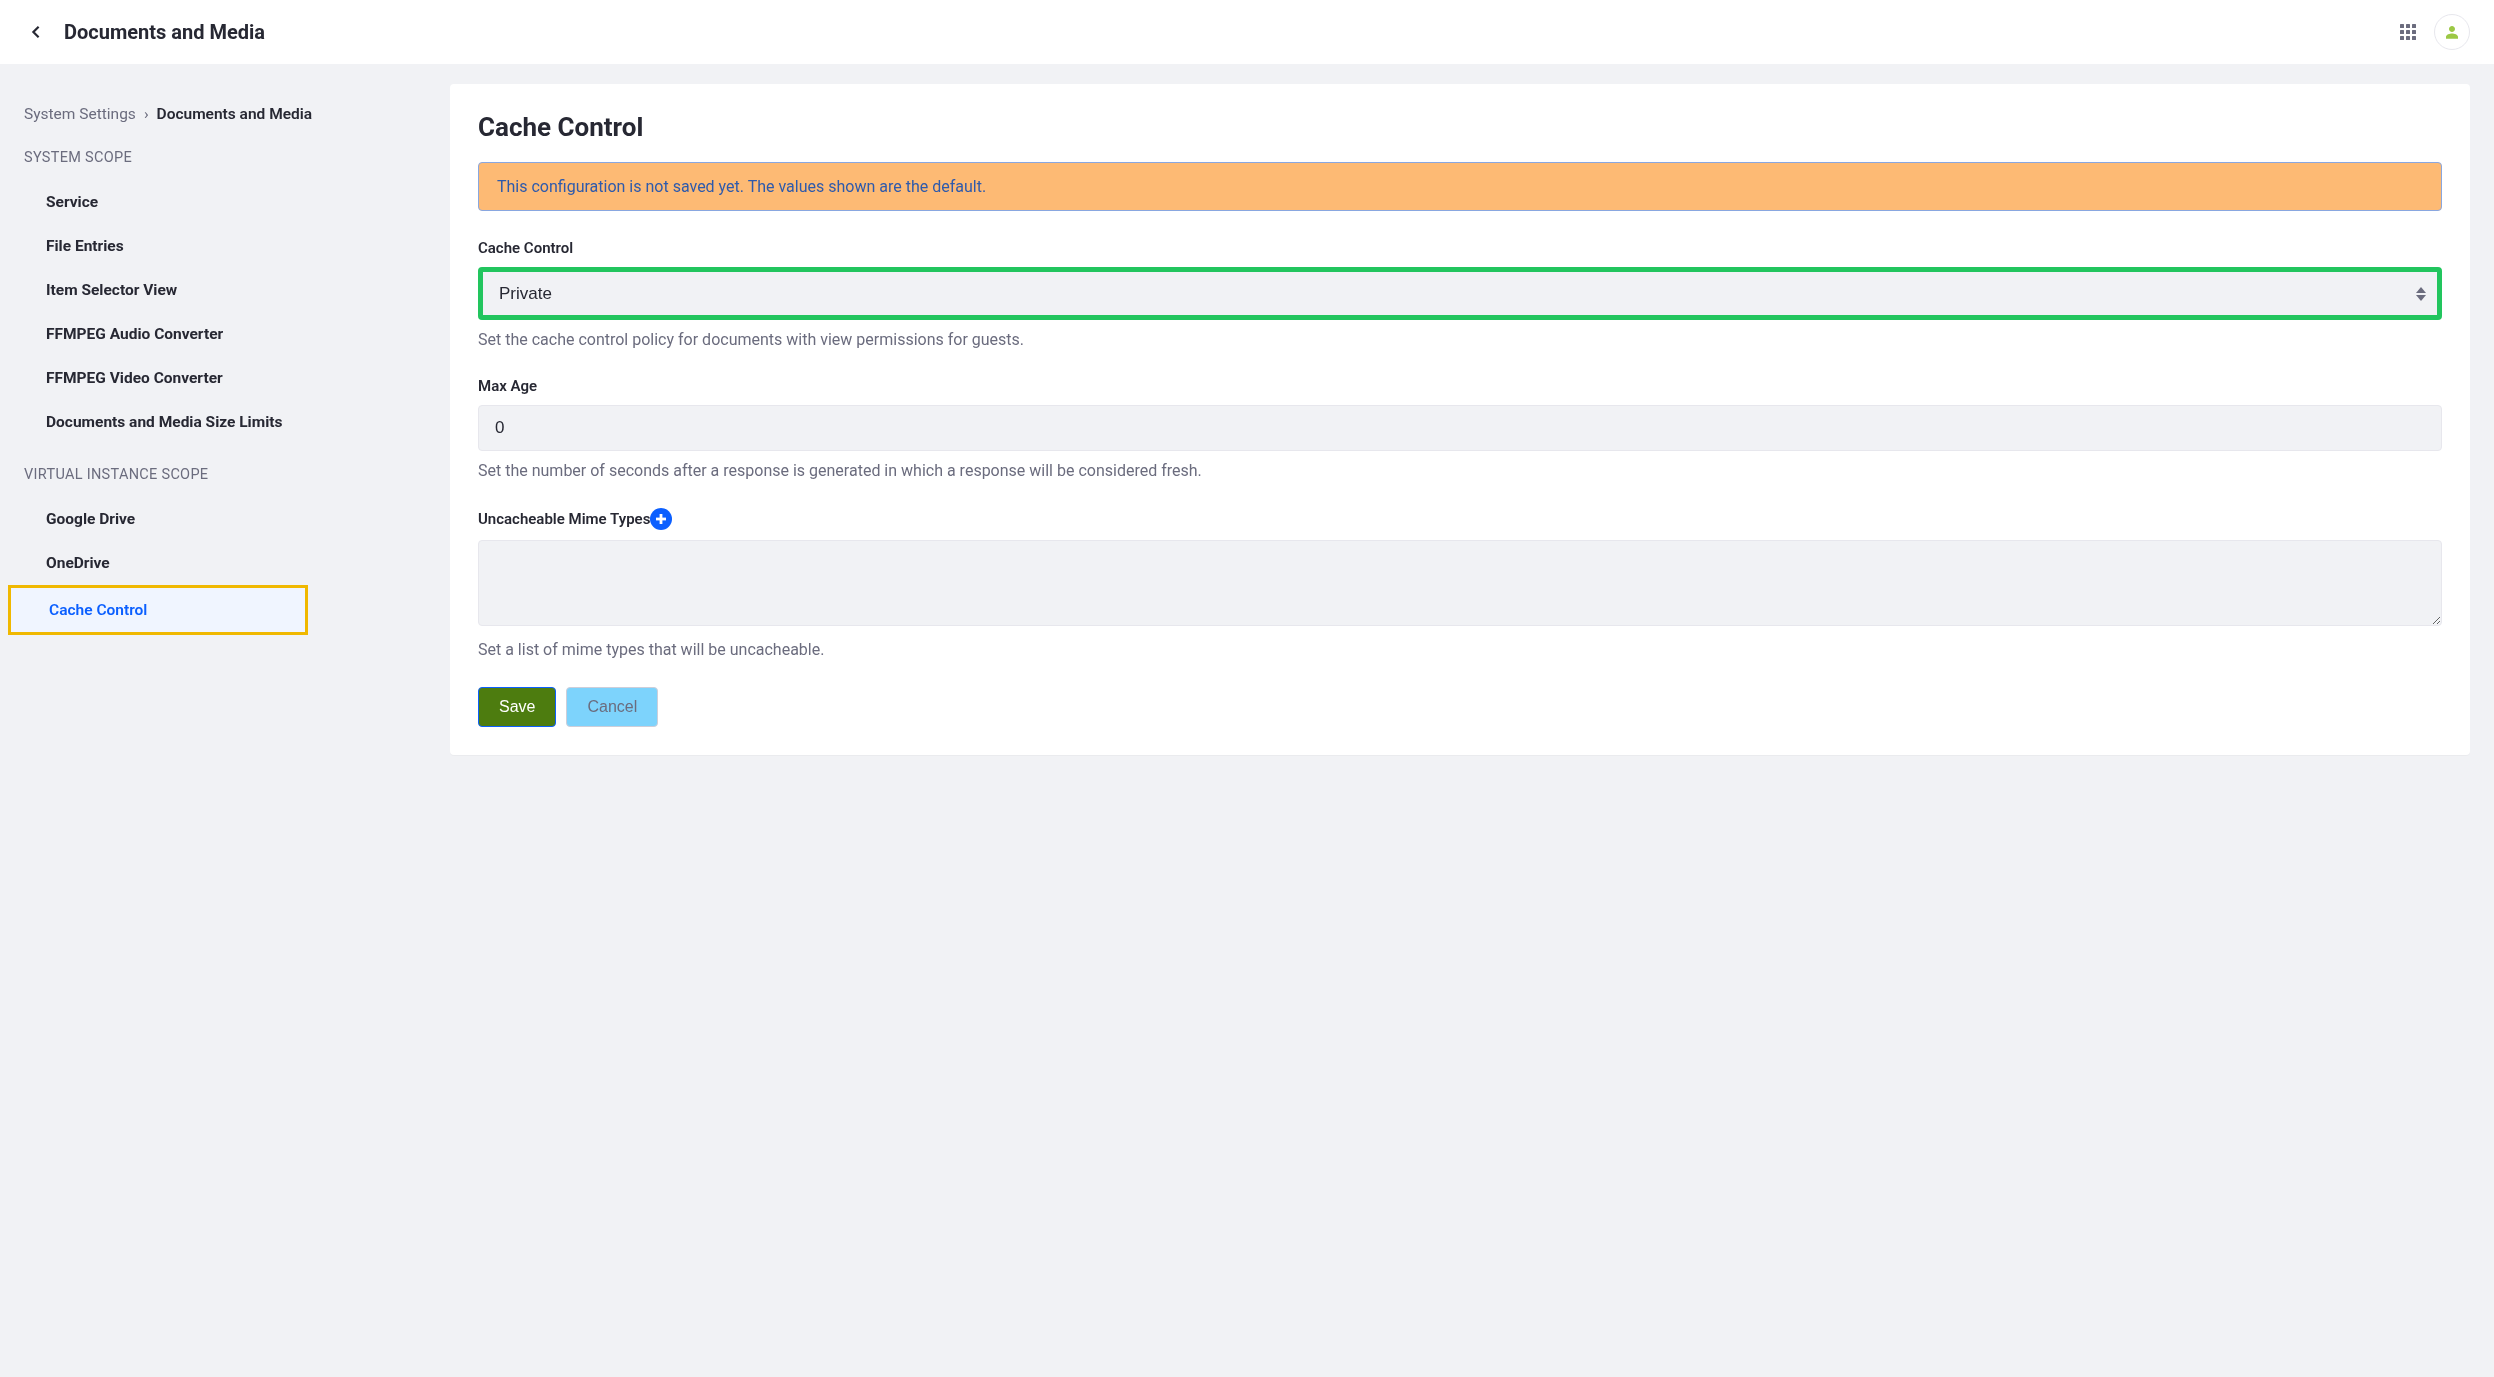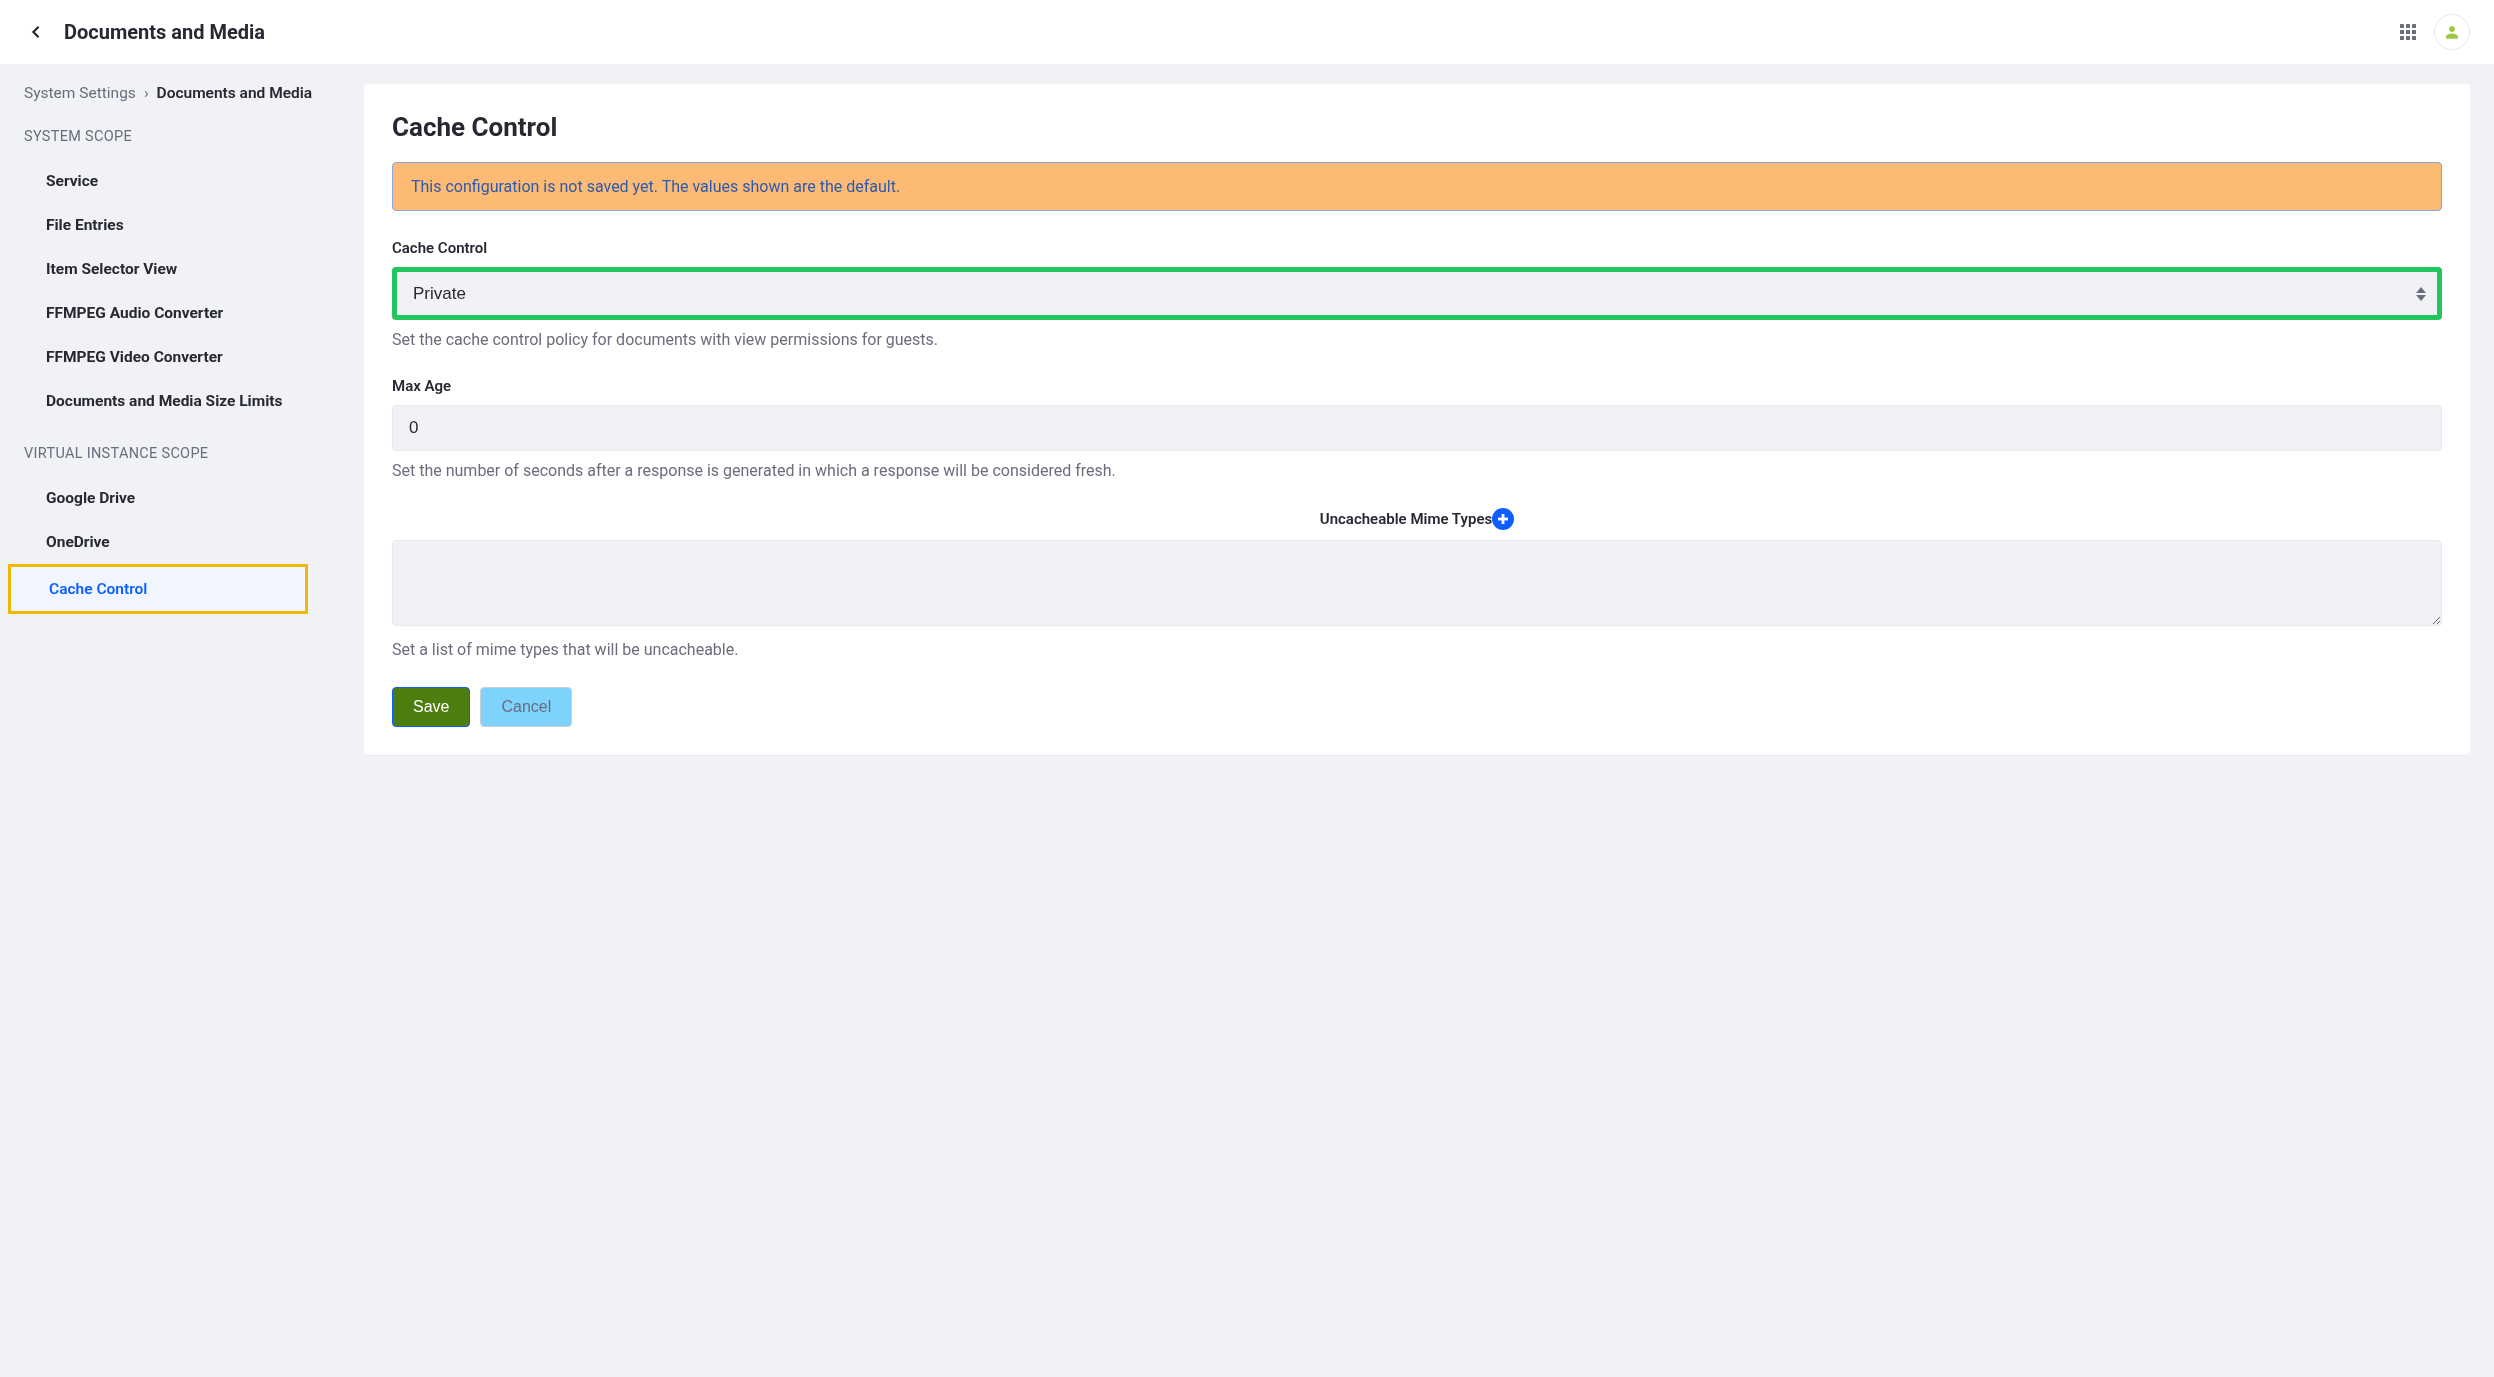--- a/index.html
+++ b/index.html
@@ -78,23 +78,24 @@
     .avatar svg {
       width: 18px;
       height: 18px;
       fill: #9cc845;
     }
     .body-area {
       display: flex;
       padding: 0;
     }
     .sidebar {
-      width: 364px;
+      width: 450px;
       padding: 20px 0 0 24px;
       flex-shrink: 0;
+      margin-top: 21px;
     }
     .breadcrumb {
       display: flex;
       align-items: center;
       font-size: 15.5px;
       margin-bottom: 26px;
     }
     .breadcrumb-link {
       color: #6b6c7e;
       cursor: pointer;
@@ -161,21 +162,21 @@
     .form-label {
       display: block;
       font-size: 15px;
       font-weight: 600;
       color: #272833;
       margin-bottom: 10px;
     }
     .form-label-row {
       display: flex;
       align-items: center;
-      justify-content: center;
+      justify-content: flex-start;
       margin-bottom: 10px;
     }
     .select-wrapper {
       position: relative;
     }
     .form-select {
       width: 100%;
       padding: 12px 40px 12px 16px;
       font-size: 17px;
       background: #f1f2f5;

